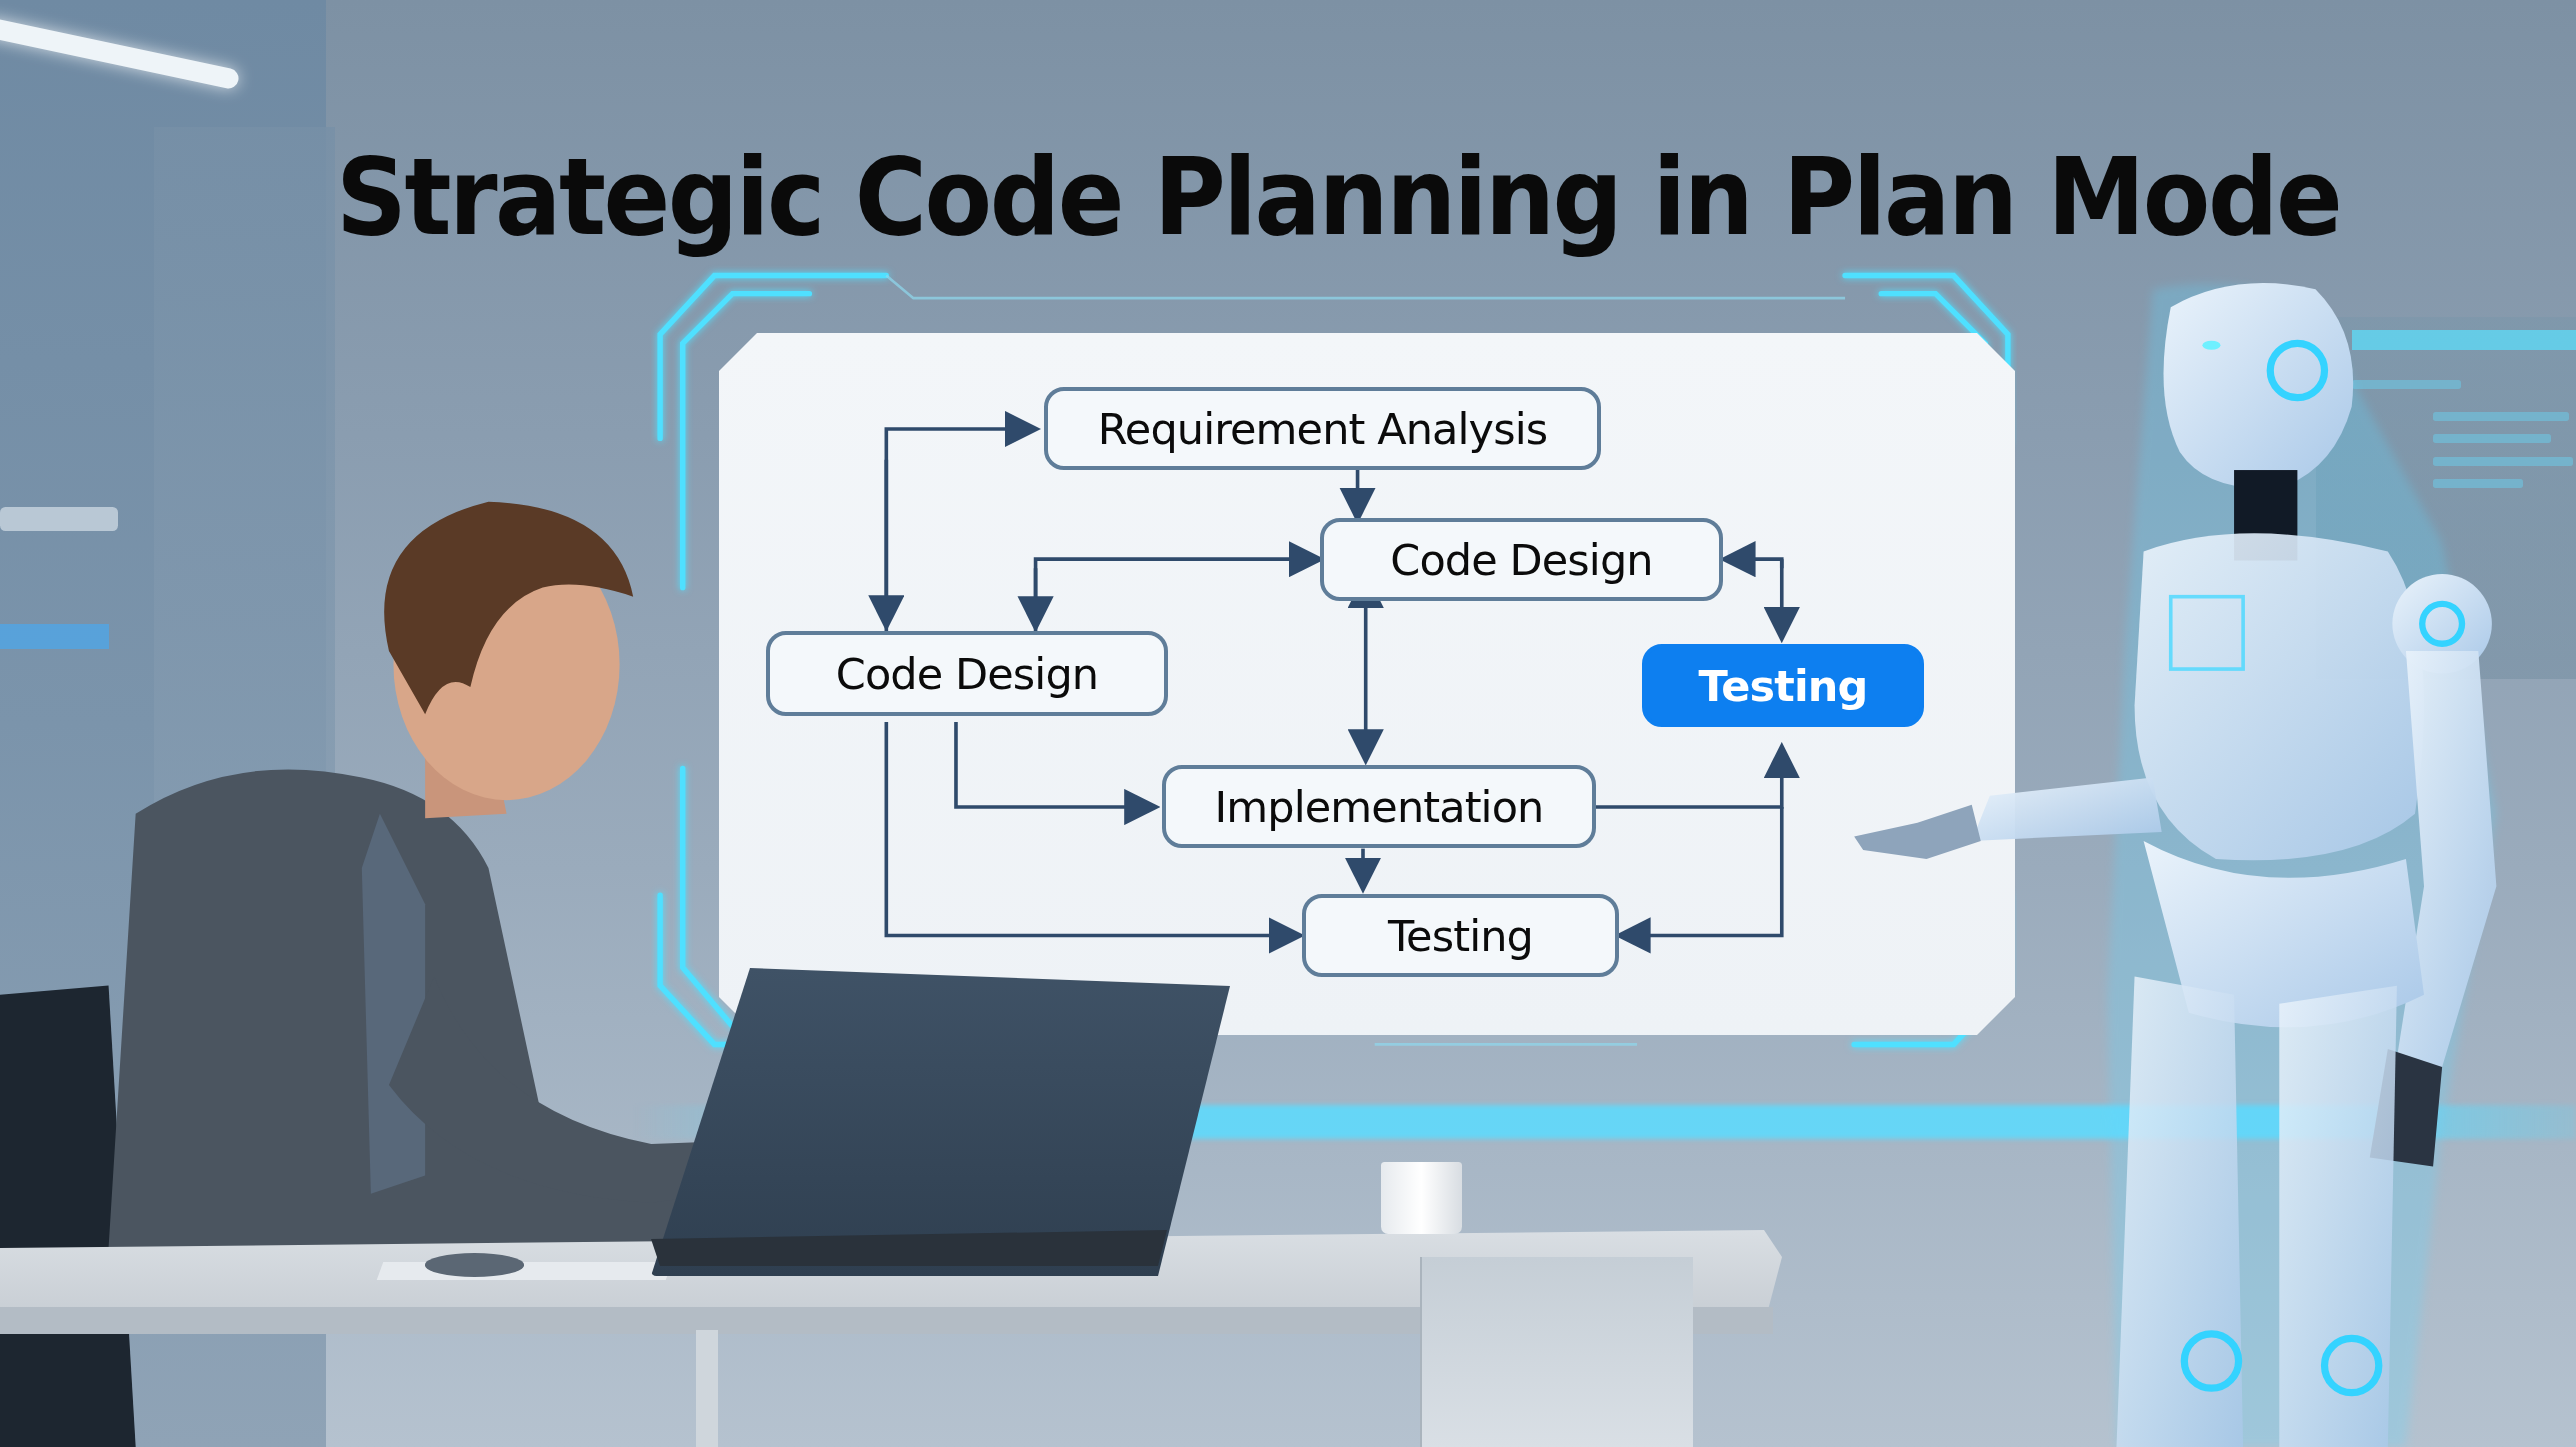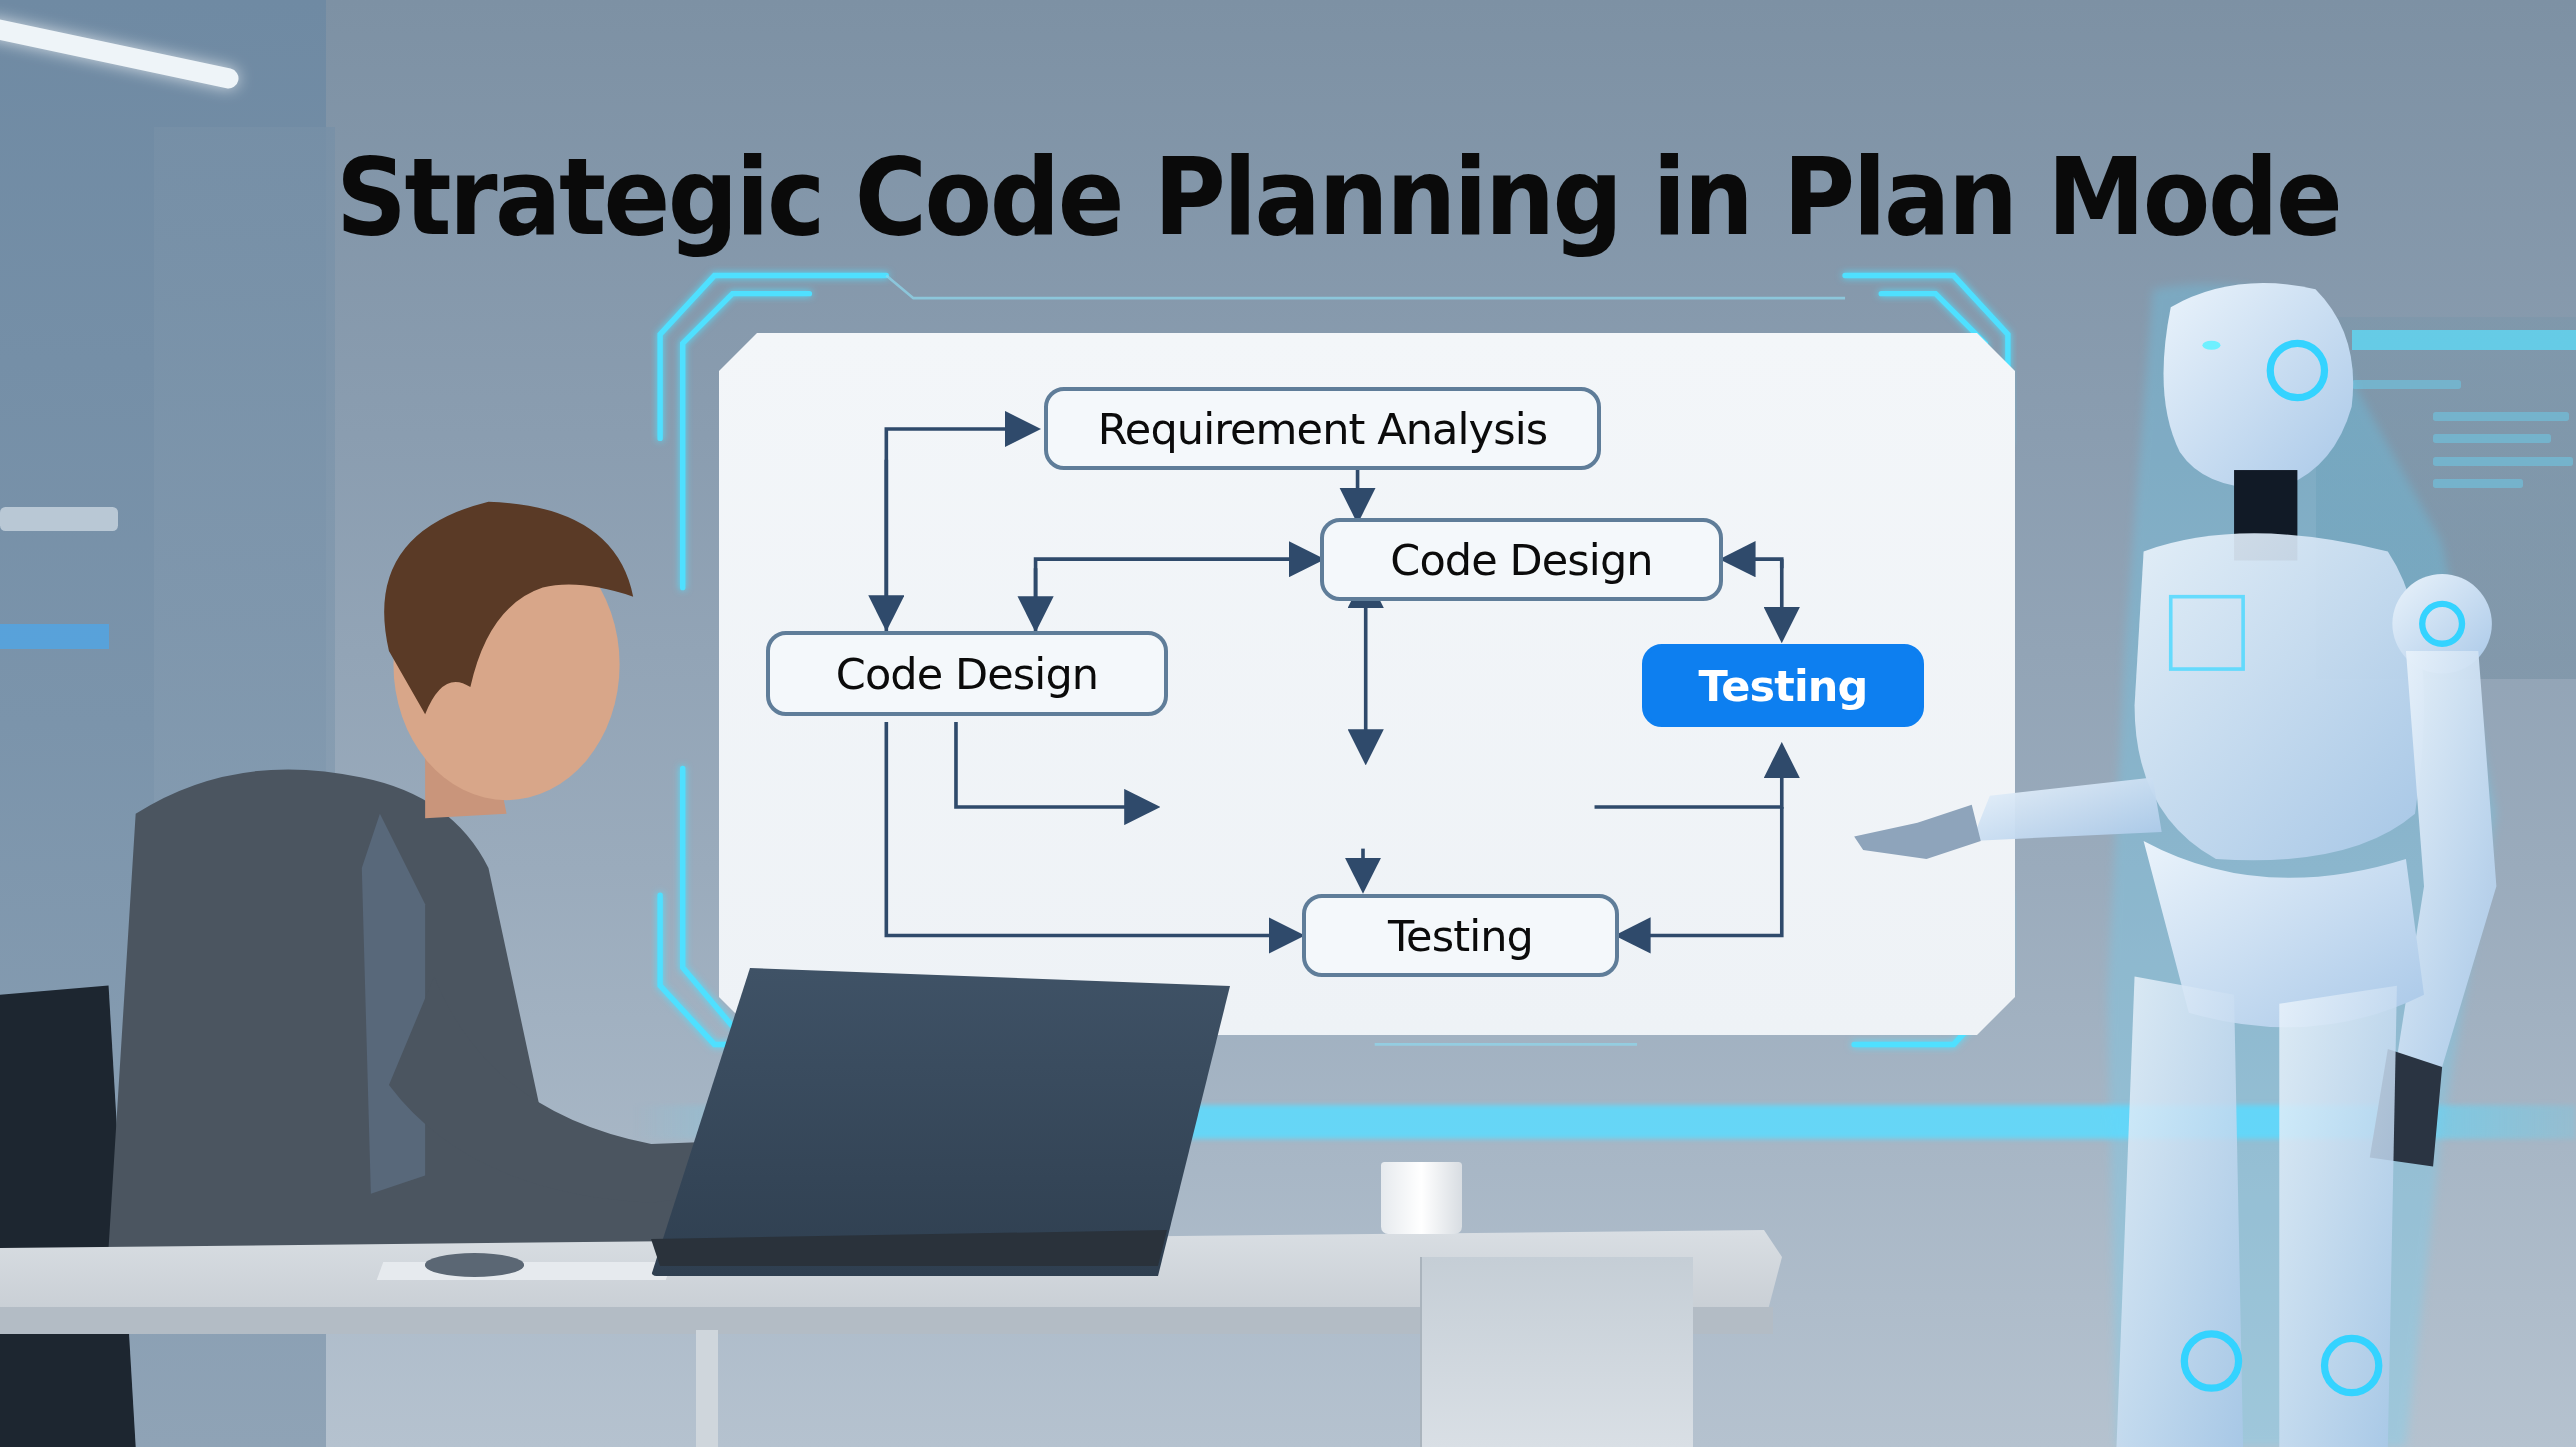--- a/index.html
+++ b/index.html
@@ -174,20 +174,23 @@
     </div>
     <div class="node" style="left:601px;top:185px;width:403px;height:83px;">
       <span>Code Design</span>
     </div>
     <div class="node" style="left:47px;top:298px;width:402px;height:85px;">
       <span>Code Design</span>
     </div>
     <div class="node active" style="left:923px;top:311px;width:282px;height:83px;">
       <span>Testing</span>
     </div>
+    <div class="node" style="left:443px;top:432px;width:434px;height:83px;">
+      <span>Implementation</span>
+    </div>
     <div class="node" style="left:583px;top:561px;width:317px;height:83px;">
       <span>Testing</span>
     </div>
   </div>
 
   <svg class="person" width="995" height="959" viewBox="0 540 1100 1060">
 
     <path d="M0,1100 L120,1090 L150,1600 L0,1600 Z" fill="#1d2630"></path>
 
     <path d="M150,900 Q260,830 400,860 Q500,880 540,960 L600,1240 L760,1300 L760,1380 L520,1400 L190,1420 L120,1380 Z" fill="#4b5560"></path>

